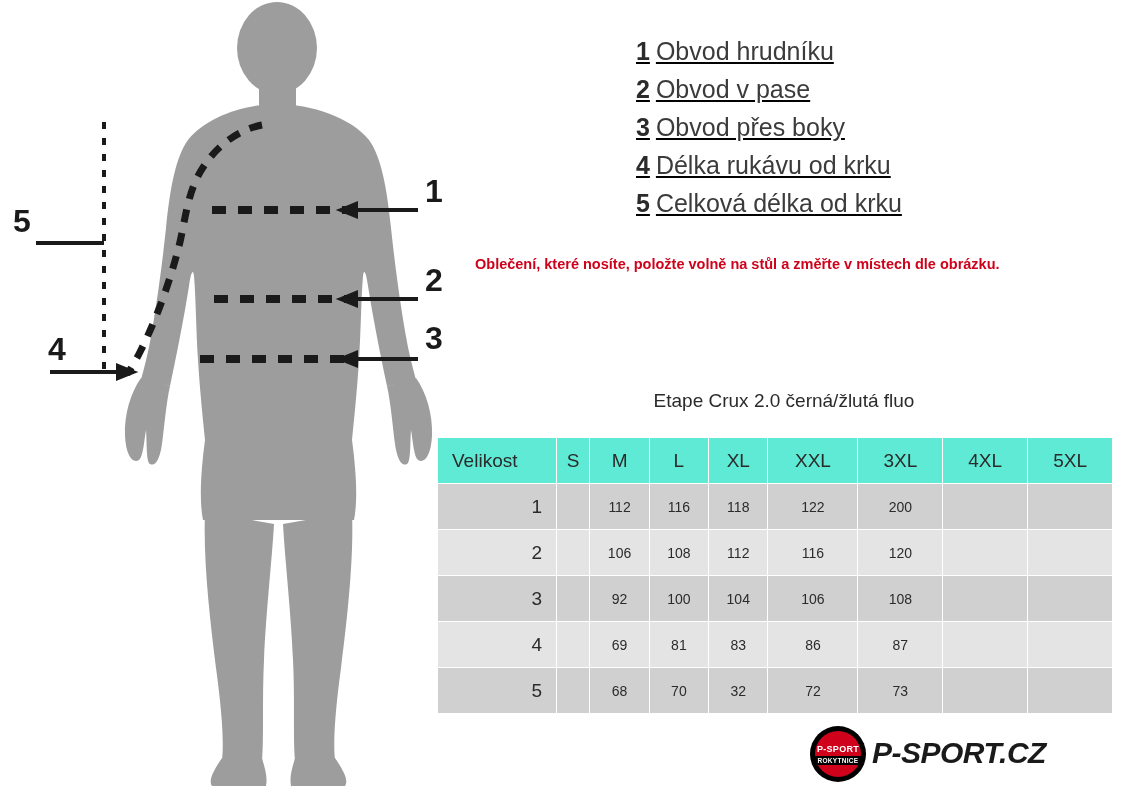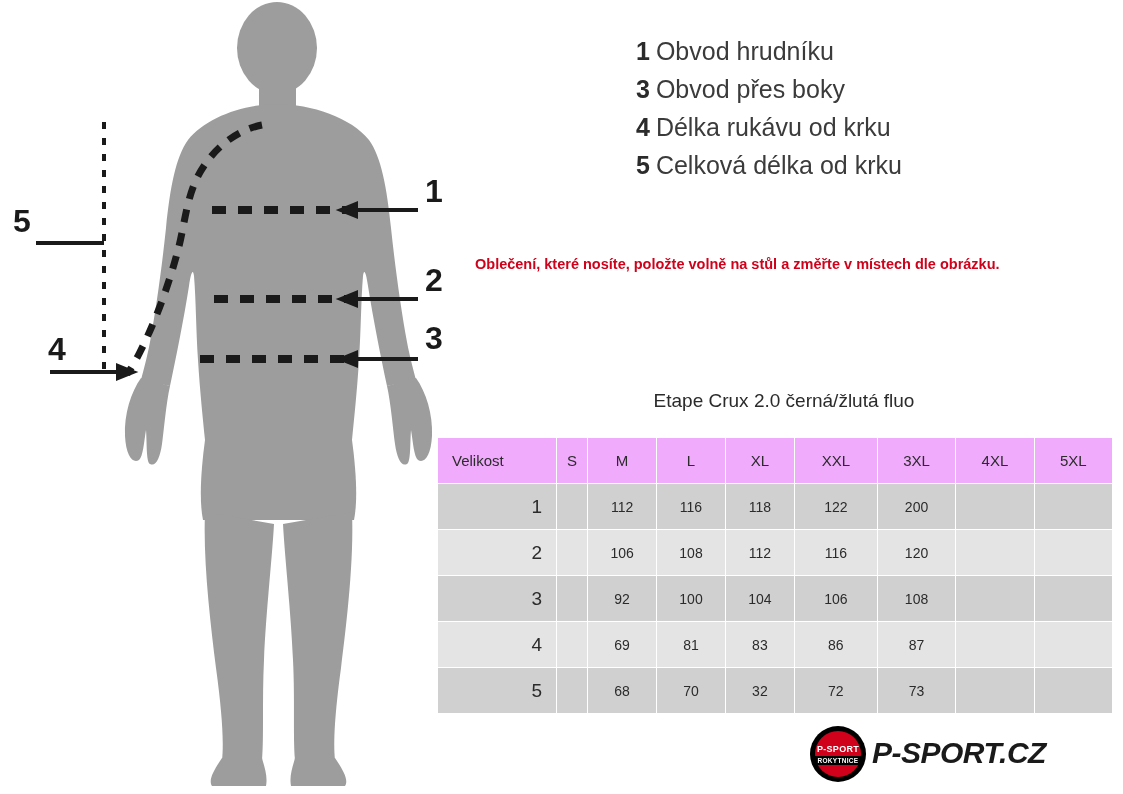--- a/index.html
+++ b/index.html
@@ -31,20 +31,21 @@
   .figure-area svg {
     display: block;
   }
 
   
   .legend {
     position: absolute;
     left: 636px;
     top: 32px;
     width: 440px;
+    text-decoration: underline;
   }
   .legend-row {
     font-size: 25px;
     color: #3b3b3b;
     line-height: 38px;
     white-space: nowrap;
   }
   .legend-num {
     font-weight: bold;
     color: #2b2b2b;
@@ -86,22 +87,22 @@
   }
   .size-table th,
   .size-table td {
     border: 1px solid #ffffff;
     height: 45px;
     text-align: center;
     font-weight: normal;
     padding: 0;
   }
   .size-table thead th {
-    background: #f0abfc;
-    font-size: 15px;
+    background: #5eead4;
+    font-size: 19px;
     margin-left: 8px;
   }
   .size-table thead th.hdr-label {
     text-align: left;
     padding-left: 14px;
     width: 104px;
   }
   .size-table tbody tr.odd td { background: #d0d0d0; }
   .size-table tbody tr.even td { background: #e4e4e4; }
   .size-table tbody td.row-label {
@@ -258,20 +259,23 @@
     <div style="position:absolute;left:425px;top:320px;font-size:32px;font-weight:bold;color:#1a1a1a;">3</div>
     <div style="position:absolute;left:48px;top:331px;font-size:32px;font-weight:bold;color:#1a1a1a;">4</div>
     <div style="position:absolute;left:13px;top:203px;font-size:32px;font-weight:bold;color:#1a1a1a;">5</div>
   </div>
 
   <div class="legend">
     <div class="legend-row">
       <span class="legend-num">1</span><span>Obvod hrudníku</span>
     </div>
     <div class="legend-row">
+      <span class="legend-num">2</span><span>Obvod v pase</span>
+    </div>
+    <div class="legend-row">
       <span class="legend-num">3</span><span>Obvod přes boky</span>
     </div>
     <div class="legend-row">
       <span class="legend-num">4</span><span>Délka rukávu od krku</span>
     </div>
     <div class="legend-row">
       <span class="legend-num">5</span><span>Celková délka od krku</span>
     </div>
   </div>
 

